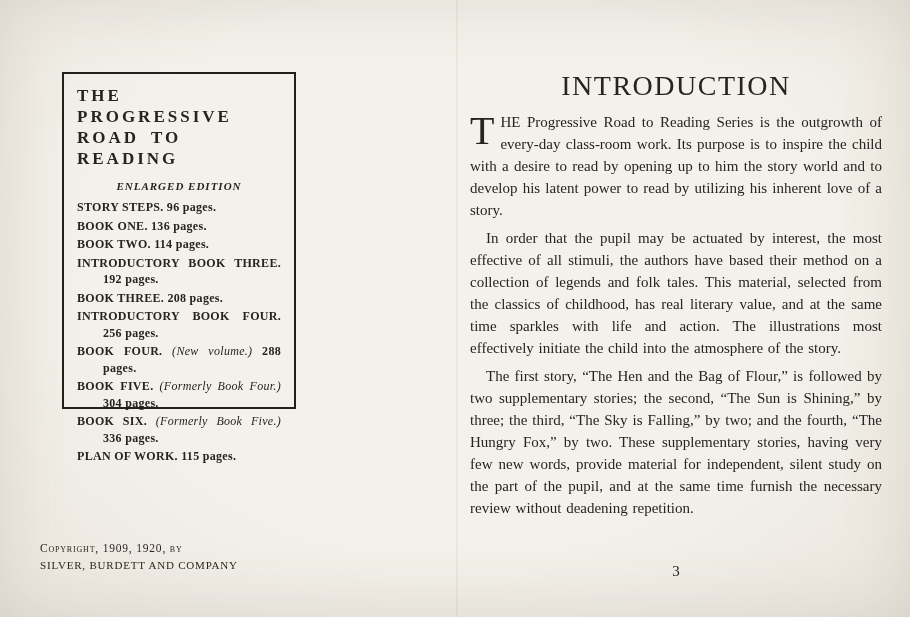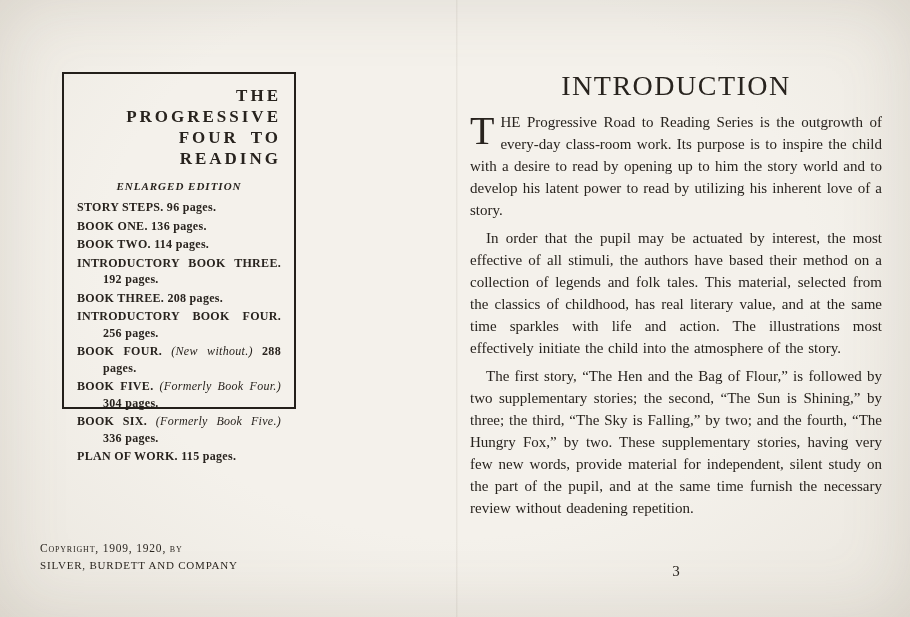--- a/index.html
+++ b/index.html
@@ -21,21 +21,21 @@
   }
 
   
   .series-box {
     position: absolute; left: 62px; top: 72px; width: 234px; height: 337px;
     border: 2px solid #231f1a;
     padding: 11px 13px 8px 13px;
     color: #28231e;
   }
   .series-title {
-    text-align: right; font-size: 17px; font-weight: bold;
+    text-align: left; font-size: 17px; font-weight: bold;
     letter-spacing: 3px; word-spacing: 5px; line-height: 21px;
   }
   .series-subtitle {
     text-align: center; font-size: 11px; font-weight: bold; font-style: italic;
     letter-spacing: 1px; margin-top: 11px; margin-bottom: 7px;
   }
   .book-item {
     font-size: 12px; font-weight: bold; line-height: 16.5px;
     text-align: justify; letter-spacing: 0.3px;
     padding-left: 26px; text-indent: -26px;
@@ -73,30 +73,30 @@
   }
 </style>
 </head>
 <body>
 
 <div class="sheet"></div>
 <div class="gutter"></div>
 
 <div class="series-box">
   <div class="series-title">THE PROGRESSIVE</div>
-  <div class="series-title">FOUR TO READING</div>
+  <div class="series-title">ROAD TO READING</div>
   <div class="series-subtitle">ENLARGED EDITION</div>
 
   <p class="book-item"><span class="bi-name">STORY STEPS.</span> <span class="bi-note"></span> <span class="bi-pages">96 pages.</span></p>
   <p class="book-item"><span class="bi-name">BOOK ONE.</span> <span class="bi-note"></span> <span class="bi-pages">136 pages.</span></p>
   <p class="book-item"><span class="bi-name">BOOK TWO.</span> <span class="bi-note"></span> <span class="bi-pages">114 pages.</span></p>
   <p class="book-item"><span class="bi-name">INTRODUCTORY BOOK THREE.</span> <span class="bi-note"></span> <span class="bi-pages">192 pages.</span></p>
   <p class="book-item"><span class="bi-name">BOOK THREE.</span> <span class="bi-note"></span> <span class="bi-pages">208 pages.</span></p>
   <p class="book-item"><span class="bi-name">INTRODUCTORY BOOK FOUR.</span> <span class="bi-note"></span> <span class="bi-pages">256 pages.</span></p>
-  <p class="book-item"><span class="bi-name">BOOK FOUR.</span> <span class="bi-note">(New without.)</span> <span class="bi-pages">288 pages.</span></p>
+  <p class="book-item"><span class="bi-name">BOOK FOUR.</span> <span class="bi-note">(New volume.)</span> <span class="bi-pages">288 pages.</span></p>
   <p class="book-item"><span class="bi-name">BOOK FIVE.</span> <span class="bi-note">(Formerly Book Four.)</span> <span class="bi-pages">304 pages.</span></p>
   <p class="book-item"><span class="bi-name">BOOK SIX.</span> <span class="bi-note">(Formerly Book Five.)</span> <span class="bi-pages">336 pages.</span></p>
   <p class="book-item"><span class="bi-name">PLAN OF WORK.</span> <span class="bi-note"></span> <span class="bi-pages">115 pages.</span></p>
 </div>
 
 <div class="copyright">
   <div class="copyright-line1">Copyright, 1909, 1920, by</div>
   <div class="copyright-line2">SILVER, BURDETT AND COMPANY</div>
 </div>
 

